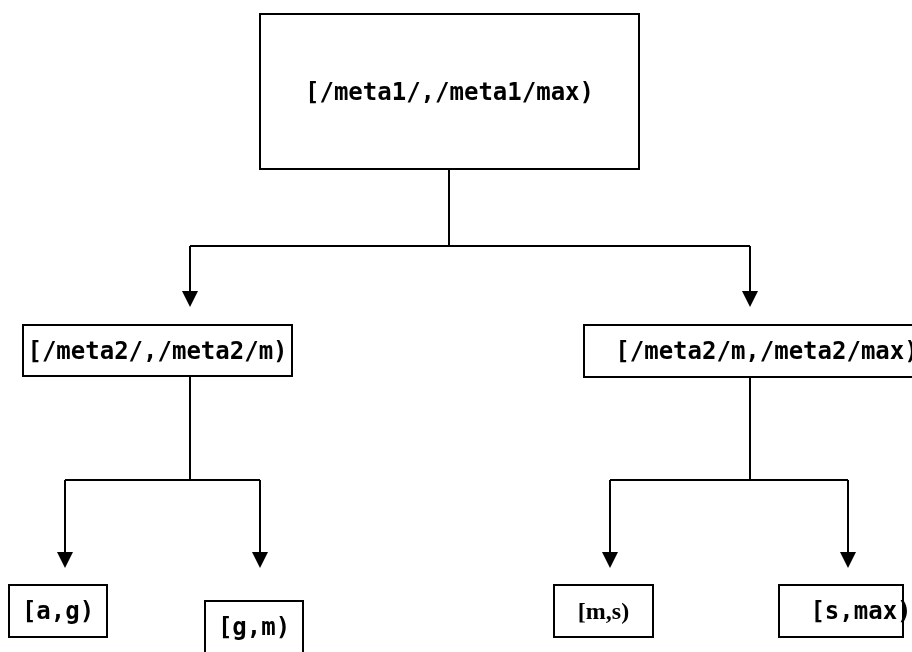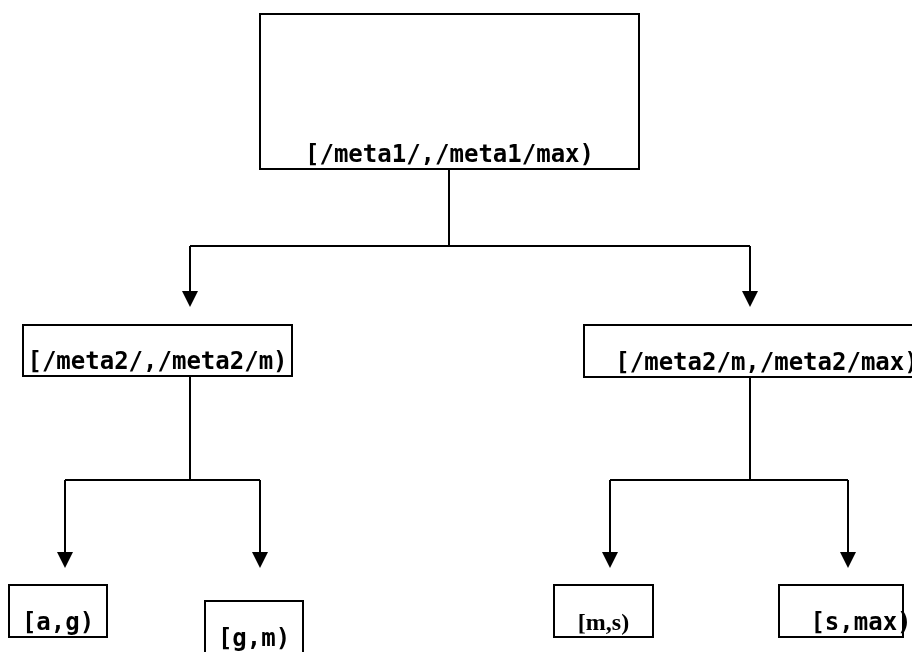--- a/index.html
+++ b/index.html
@@ -21,21 +21,21 @@
     top: 0;
     width: 912px;
     height: 652px;
   }
   .node {
     position: absolute;
     box-sizing: border-box;
     border: 2px solid #000000;
     background: #ffffff;
     display: flex;
-    align-items: flex-end;
+    align-items: center;
     justify-content: center;
     font-weight: bold;
     font-size: 24px;
     letter-spacing: 0;
     color: #000000;
     white-space: nowrap;
   }
   .node-root   { left: 259px; top: 13px;  width: 381px; height: 157px; }
   .node-l1a    { left: 22px;  top: 324px; width: 271px; height: 53px; }
   .node-l1b    { left: 583px; top: 324px; width: 368px; height: 54px; }

